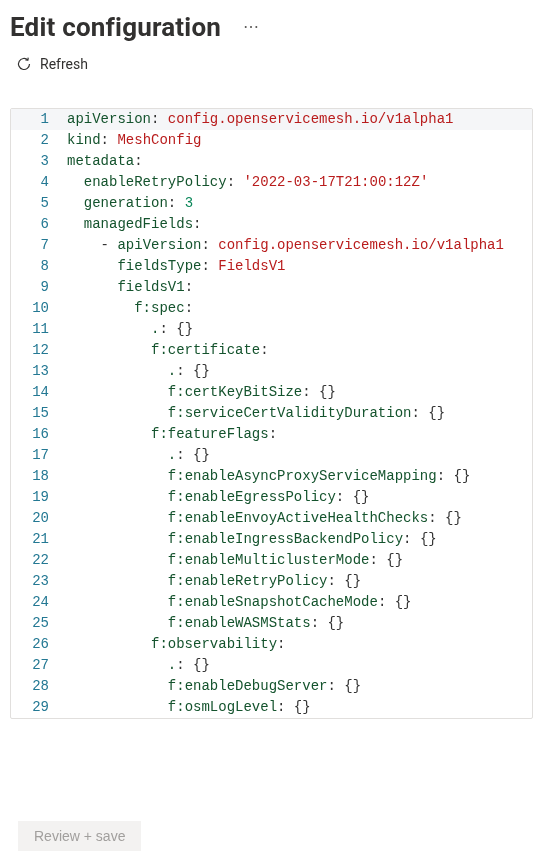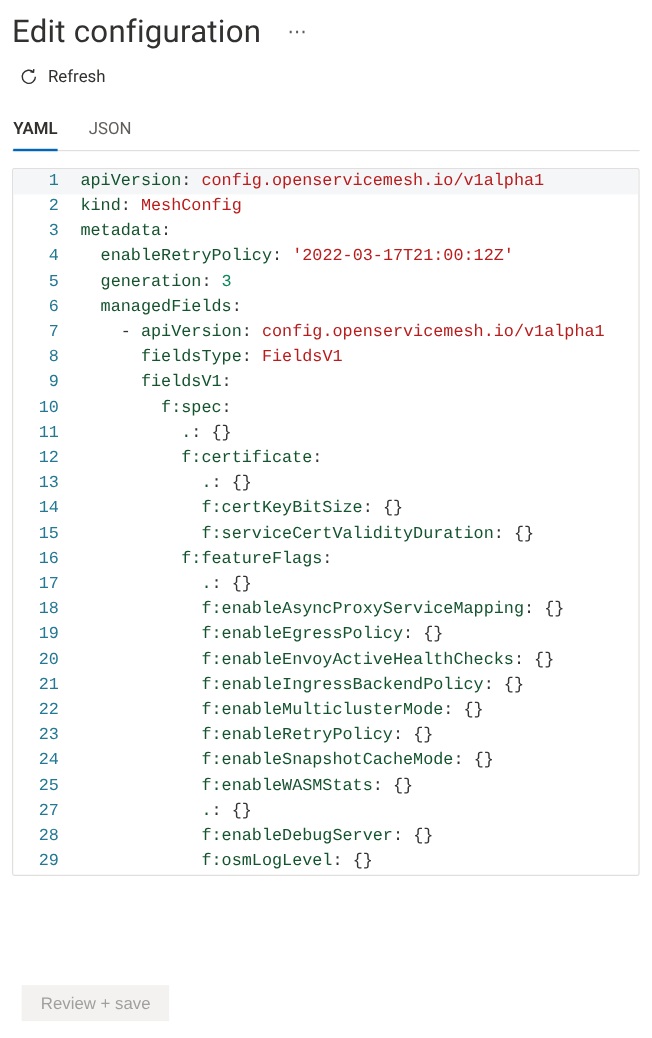--- a/index.html
+++ b/index.html
@@ -21,21 +21,21 @@
   }
   .header-row {
     display: flex;
     align-items: center;
     gap: 18px;
     margin-top: 2px;
     margin-bottom: 14px;
   }
   h1 {
     font-size: 26px;
-    font-weight: 400;
+    font-weight: 700;
     margin: 0;
     letter-spacing: 0.2px;
   }
   .more-dots {
     font-size: 16px;
     color: #605e5c;
     cursor: pointer;
     line-height: 1;
     padding: 0 4px;
   }
@@ -142,24 +142,20 @@
   <div class="refresh-row">
     <span>
       <svg width="16" height="16" viewBox="0 0 16 16" fill="none" stroke="#323130" stroke-width="1.2">
         <path d="M13.5 8 A5.5 5.5 0 1 1 11.9 4.1"></path>
         <path d="M12.2 1.6 L11.9 4.1 L9.4 3.8"></path>
       </svg>
     </span>
     <span>Refresh</span>
   </div>
 
-  <div class="tabs">
-    <div class="tab active">YAML</div>
-    <div class="tab">JSON</div>
-  </div>
 
   <div class="editor" id="editor">
       <div class="editor-line active"><div class="gutter">1</div><div class="code"><span></span><span class="tok-key">apiVersion</span><span class="tok-plain">: </span><span class="tok-str">config.openservicemesh.io/v1alpha1</span></div></div>
       <div class="editor-line"><div class="gutter">2</div><div class="code"><span></span><span class="tok-key">kind</span><span class="tok-plain">: </span><span class="tok-str">MeshConfig</span></div></div>
       <div class="editor-line"><div class="gutter">3</div><div class="code"><span></span><span class="tok-key">metadata</span><span class="tok-plain">:</span></div></div>
       <div class="editor-line"><div class="gutter">4</div><div class="code"><span>  </span><span class="tok-key">enableRetryPolicy</span><span class="tok-plain">: </span><span class="tok-str">'2022-03-17T21:00:12Z'</span></div></div>
       <div class="editor-line"><div class="gutter">5</div><div class="code"><span>  </span><span class="tok-key">generation</span><span class="tok-plain">: </span><span class="tok-num">3</span></div></div>
       <div class="editor-line"><div class="gutter">6</div><div class="code"><span>  </span><span class="tok-key">managedFields</span><span class="tok-plain">:</span></div></div>
       <div class="editor-line"><div class="gutter">7</div><div class="code"><span>    </span><span class="tok-plain">- </span><span class="tok-key">apiVersion</span><span class="tok-plain">: </span><span class="tok-str">config.openservicemesh.io/v1alpha1</span></div></div>
       <div class="editor-line"><div class="gutter">8</div><div class="code"><span>      </span><span class="tok-key">fieldsType</span><span class="tok-plain">: </span><span class="tok-str">FieldsV1</span></div></div>
@@ -173,20 +169,21 @@
       <div class="editor-line"><div class="gutter">16</div><div class="code"><span>          </span><span class="tok-key">f:featureFlags</span><span class="tok-plain">:</span></div></div>
       <div class="editor-line"><div class="gutter">17</div><div class="code"><span>            </span><span class="tok-key">.</span><span class="tok-plain">: </span><span class="tok-plain">{}</span></div></div>
       <div class="editor-line"><div class="gutter">18</div><div class="code"><span>            </span><span class="tok-key">f:enableAsyncProxyServiceMapping</span><span class="tok-plain">: </span><span class="tok-plain">{}</span></div></div>
       <div class="editor-line"><div class="gutter">19</div><div class="code"><span>            </span><span class="tok-key">f:enableEgressPolicy</span><span class="tok-plain">: </span><span class="tok-plain">{}</span></div></div>
       <div class="editor-line"><div class="gutter">20</div><div class="code"><span>            </span><span class="tok-key">f:enableEnvoyActiveHealthChecks</span><span class="tok-plain">: </span><span class="tok-plain">{}</span></div></div>
       <div class="editor-line"><div class="gutter">21</div><div class="code"><span>            </span><span class="tok-key">f:enableIngressBackendPolicy</span><span class="tok-plain">: </span><span class="tok-plain">{}</span></div></div>
       <div class="editor-line"><div class="gutter">22</div><div class="code"><span>            </span><span class="tok-key">f:enableMulticlusterMode</span><span class="tok-plain">: </span><span class="tok-plain">{}</span></div></div>
       <div class="editor-line"><div class="gutter">23</div><div class="code"><span>            </span><span class="tok-key">f:enableRetryPolicy</span><span class="tok-plain">: </span><span class="tok-plain">{}</span></div></div>
       <div class="editor-line"><div class="gutter">24</div><div class="code"><span>            </span><span class="tok-key">f:enableSnapshotCacheMode</span><span class="tok-plain">: </span><span class="tok-plain">{}</span></div></div>
       <div class="editor-line"><div class="gutter">25</div><div class="code"><span>            </span><span class="tok-key">f:enableWASMStats</span><span class="tok-plain">: </span><span class="tok-plain">{}</span></div></div>
+      <div class="editor-line"><div class="gutter">26</div><div class="code"><span>          </span><span class="tok-key">f:observability</span><span class="tok-plain">:</span></div></div>
       <div class="editor-line"><div class="gutter">27</div><div class="code"><span>            </span><span class="tok-key">.</span><span class="tok-plain">: </span><span class="tok-plain">{}</span></div></div>
       <div class="editor-line"><div class="gutter">28</div><div class="code"><span>            </span><span class="tok-key">f:enableDebugServer</span><span class="tok-plain">: </span><span class="tok-plain">{}</span></div></div>
       <div class="editor-line"><div class="gutter">29</div><div class="code"><span>            </span><span class="tok-key">f:osmLogLevel</span><span class="tok-plain">: </span><span class="tok-plain">{}</span></div></div>
     </div>
 
   <div class="footer">
     <button class="btn">Review + save</button>
   </div>
 </div>
 

